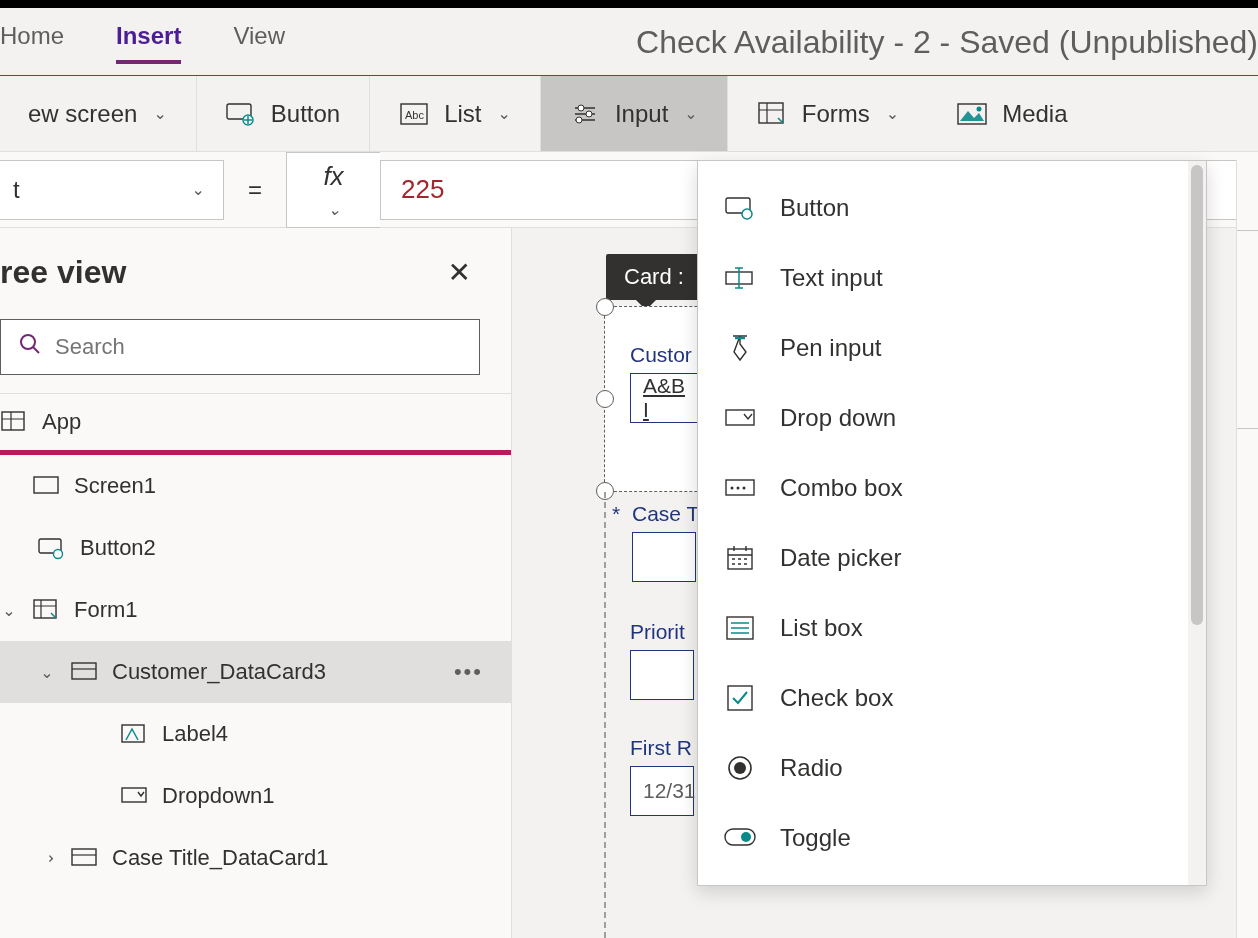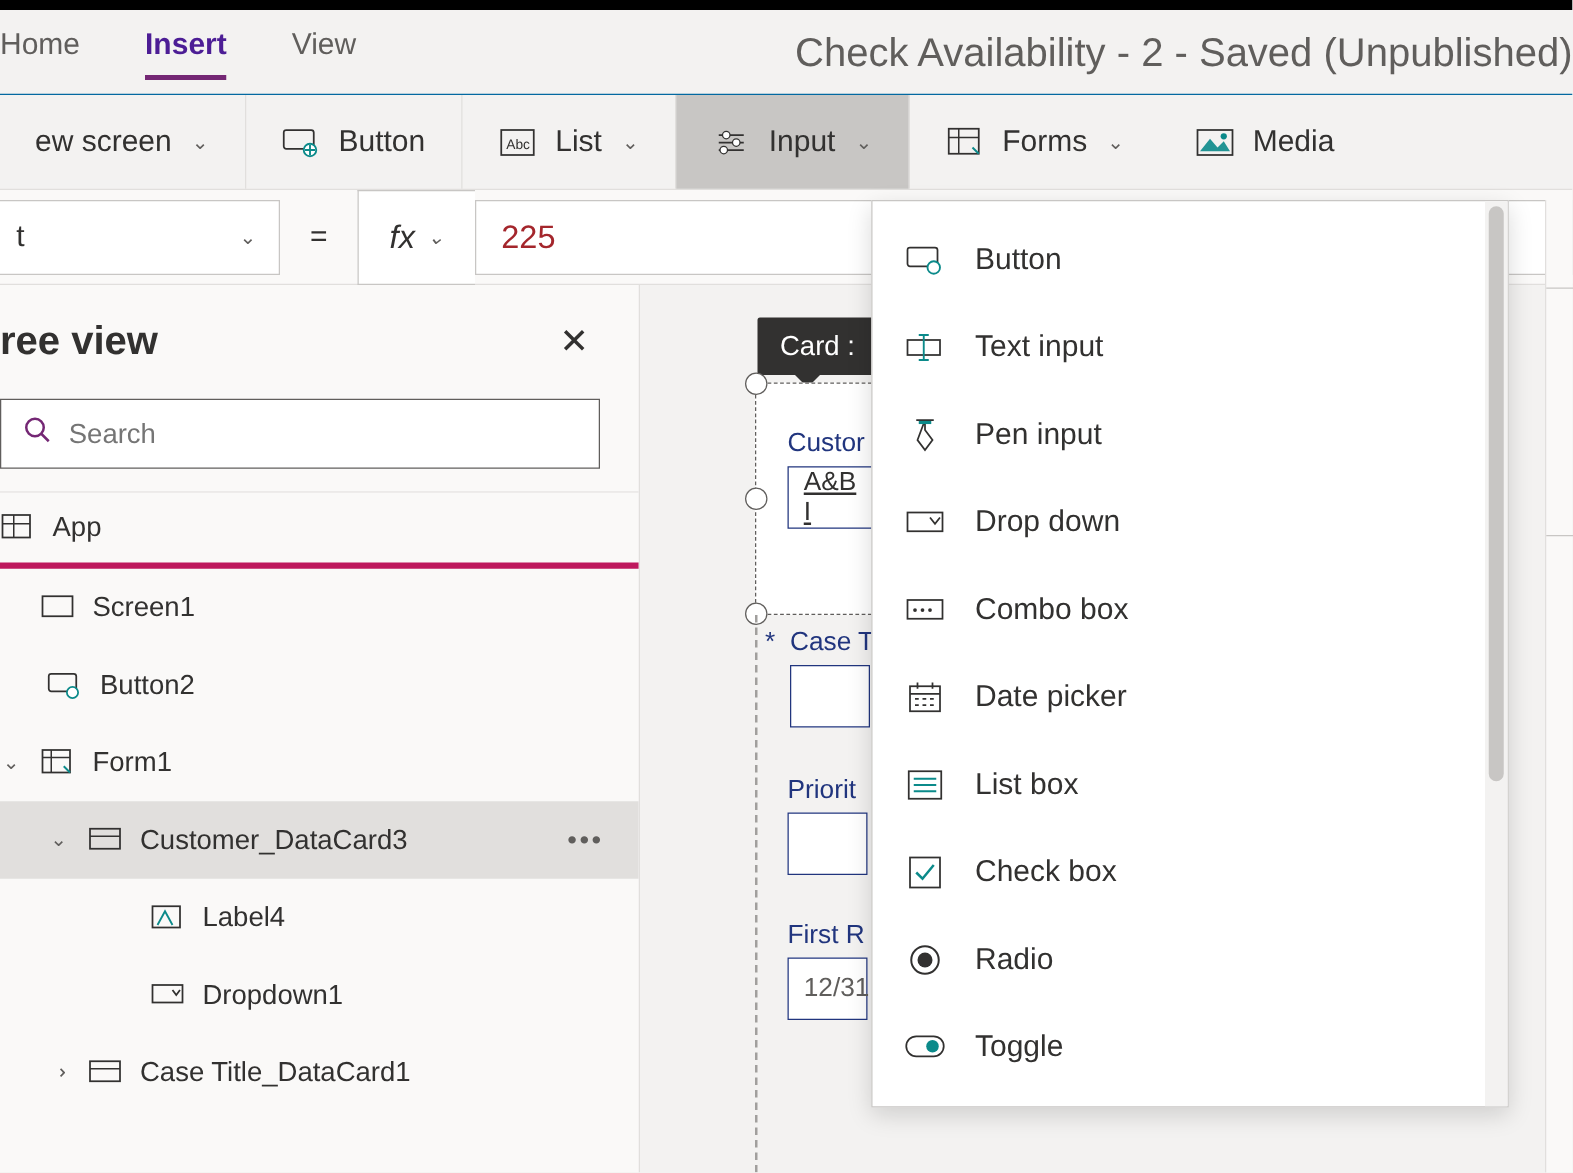--- a/index.html
+++ b/index.html
@@ -20,21 +20,21 @@
   .ribbon-btn { height:100%; display:flex; align-items:center; gap:14px; padding:0 28px; font-size:24px; color:#323130; cursor:pointer; border-right:1px solid #e1dfdd00; }
   .ribbon-sep { width:1px; height:100%; background:#e1dfdd; }
   .ribbon-btn.highlight { background:#c8c6c4; }
   .icon-box { width:32px; height:28px; display:flex; align-items:center; justify-content:center; }
   .chev { font-size:16px; color:#605e5c; margin-left:2px; }
 
   
   .formula-bar { height:76px; display:flex; align-items:center; background:#faf9f8; border-bottom:1px solid #e1dfdd; }
   .prop-select { height:60px; width:230px; border:1px solid #c8c6c4; background:#fff; display:flex; align-items:center; padding:0 18px; font-size:24px; color:#323130; justify-content:space-between; margin-left:-6px;}
   .eq { font-size:24px; padding:0 24px; color:#323130; }
-  .fx-box { height:76px; width:94px; border:1px solid #c8c6c4; border-right:none; background:#fff; display:flex; align-items:center; justify-content:center; gap:8px; font-style:italic; font-size:26px; font-family:"Times New Roman",serif;}
+  .fx-box { height:76px; width:94px; border:1px solid #c8c6c4; border-right:none; background:#fff; display:flex; align-items:center; justify-content:center; gap:8px; font-style:italic; font-size:26px; font-family:"Times New Roman",serif;flex-direction:column;}
   .formula-input { height:60px; flex:1; border:1px solid #c8c6c4; background:#fff; display:flex; align-items:center; padding:0 20px; font-size:26px; color:#a4262c; font-family:Consolas,monospace; }
 
   
   .main { display:flex; height:calc(938px - 8px - 68px - 76px - 76px); }
 
   
   .tree-panel { width:512px; background:#faf9f8; border-right:1px solid #e1dfdd; display:flex; flex-direction:column; }
   .tree-header { display:flex; align-items:center; justify-content:space-between; padding:20px 28px 10px 0; }
   .tree-title { font-size:32px; font-weight:600; color:#323130; }
   .close-x { font-size:28px; color:#323130; cursor:pointer; padding:8px 12px;}

